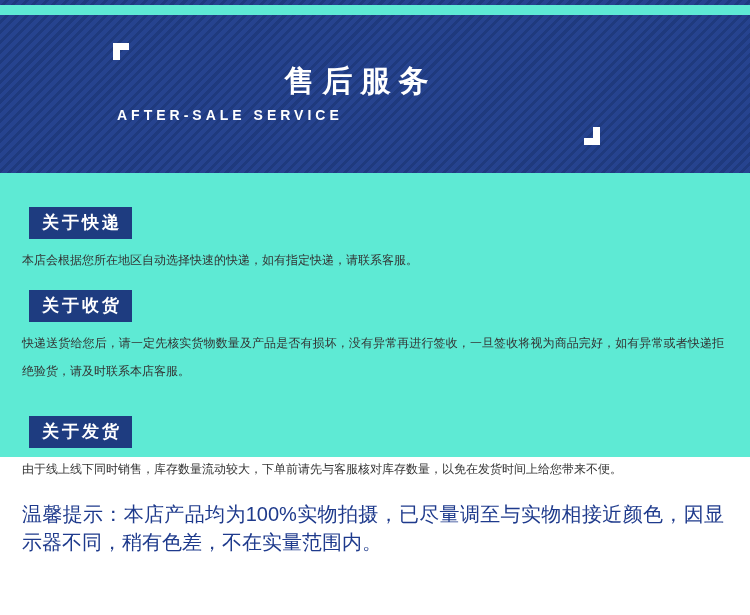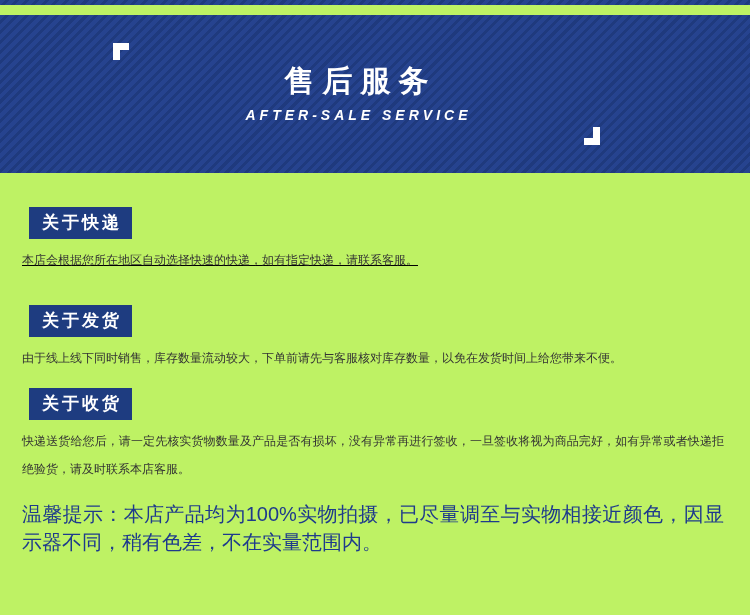--- a/index.html
+++ b/index.html
@@ -4,21 +4,21 @@
 <style>
   * { box-sizing: border-box; }
   html, body { margin: 0; padding: 0; }
   body {
     width: 750px;
     height: 615px;
     background: #ffffff;
     font-family: "Liberation Sans", "DejaVu Sans", sans-serif;
     overflow: hidden;
   }
-  .page { width: 750px; height: 615px; position: relative; background:#bef264; }
+  .page { width: 750px; height: 457px; position: relative; background:#5eead4; }
 
   
   .top-strip {
     height: 5px;
     width: 750px;
     background: repeating-linear-gradient(135deg, #26438f 0px, #26438f 4px, #1f3a7e 4px, #1f3a7e 7px);
   }
 
   
   .banner {
@@ -53,35 +53,34 @@
     text-align: center;
     color: #ffffff;
     font-size: 30px;
     font-weight: bold;
     letter-spacing: 8px;
     padding-left: 8px;
     line-height: 36px;
   }
   .banner-subtitle {
     margin-top: 7px;
-    text-align: center;
+    text-align: left;
     color: #ffffff;
     font-size: 14px;
     font-weight: bold;
     letter-spacing: 4px;
     padding-left: 4px;
     line-height: 18px;
-    font-style: italic;
   }
 
   
   .content {
     padding: 0 26px 0 22px;
   }
-  .section.s1 { margin-top: 34px; text-decoration: underline; }
+  .section.s1 { margin-top: 34px; }
   .section.s2 { margin-top: 31px; }
   .section.s3 { margin-top: 16px; }
   .badge {
     display: inline-block;
     margin-left: 7px;
     background: #1e3c80;
     color: #ffffff;
     font-size: 17px;
     font-weight: bold;
     letter-spacing: 3px;
@@ -120,27 +119,27 @@
     </div>
   </div>
 
   <div class="content">
 
     <div class="section s1">
       <div class="badge">关于快递</div>
       <p class="para">本店会根据您所在地区自动选择快速的快递，如有指定快递，请联系客服。</p>
     </div>
 
+    <div class="section s3">
+      <div class="badge">关于收货</div>
+      <p class="para">快递送货给您后，请一定先核实货物数量及产品是否有损坏，没有异常再进行签收，一旦签收将视为商品完好，如有异常或者快递拒绝验货，请及时联系本店客服。</p>
+    </div>
+
     <div class="section s2">
       <div class="badge">关于发货</div>
       <p class="para">由于线上线下同时销售，库存数量流动较大，下单前请先与客服核对库存数量，以免在发货时间上给您带来不便。</p>
-    </div>
-
-    <div class="section s3">
-      <div class="badge">关于收货</div>
-      <p class="para">快递送货给您后，请一定先核实货物数量及产品是否有损坏，没有异常再进行签收，一旦签收将视为商品完好，如有异常或者快递拒绝验货，请及时联系本店客服。</p>
     </div>
 
     <p class="tip">温馨提示：本店产品均为100%实物拍摄，已尽量调至与实物相接近颜色，因显示器不同，稍有色差，不在实量范围内。</p>
 
   </div>
 
 </div>
 
 </body></html>

